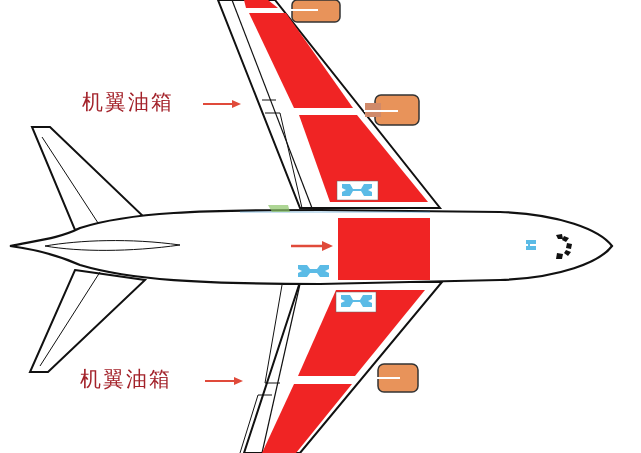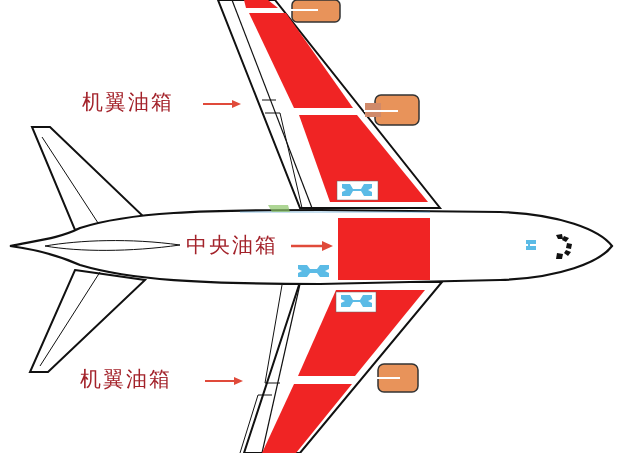--- a/index.html
+++ b/index.html
@@ -114,15 +114,14 @@
       <line x1="291" y1="246" x2="323" y2="246" stroke="#e04a3a" stroke-width="2.5"></line>
       <polygon points="322,241 333,246 322,251" fill="#e04a3a"></polygon>
     </g>
     <g>
       <line x1="205" y1="381" x2="234" y2="381" stroke="#e04a3a" stroke-width="2"></line>
       <polygon points="234,377 243,381 234,385" fill="#e04a3a"></polygon>
     </g>
   </svg>
 
   <div class="label" style="left:82px; top:92px;">机翼油箱</div>
-  <div class="label" style="left:186px; top:235px;">中央油箱</div>
   <div class="label" style="left:80px; top:369px;">机翼油箱</div>
 </div>
 
 </body></html>

